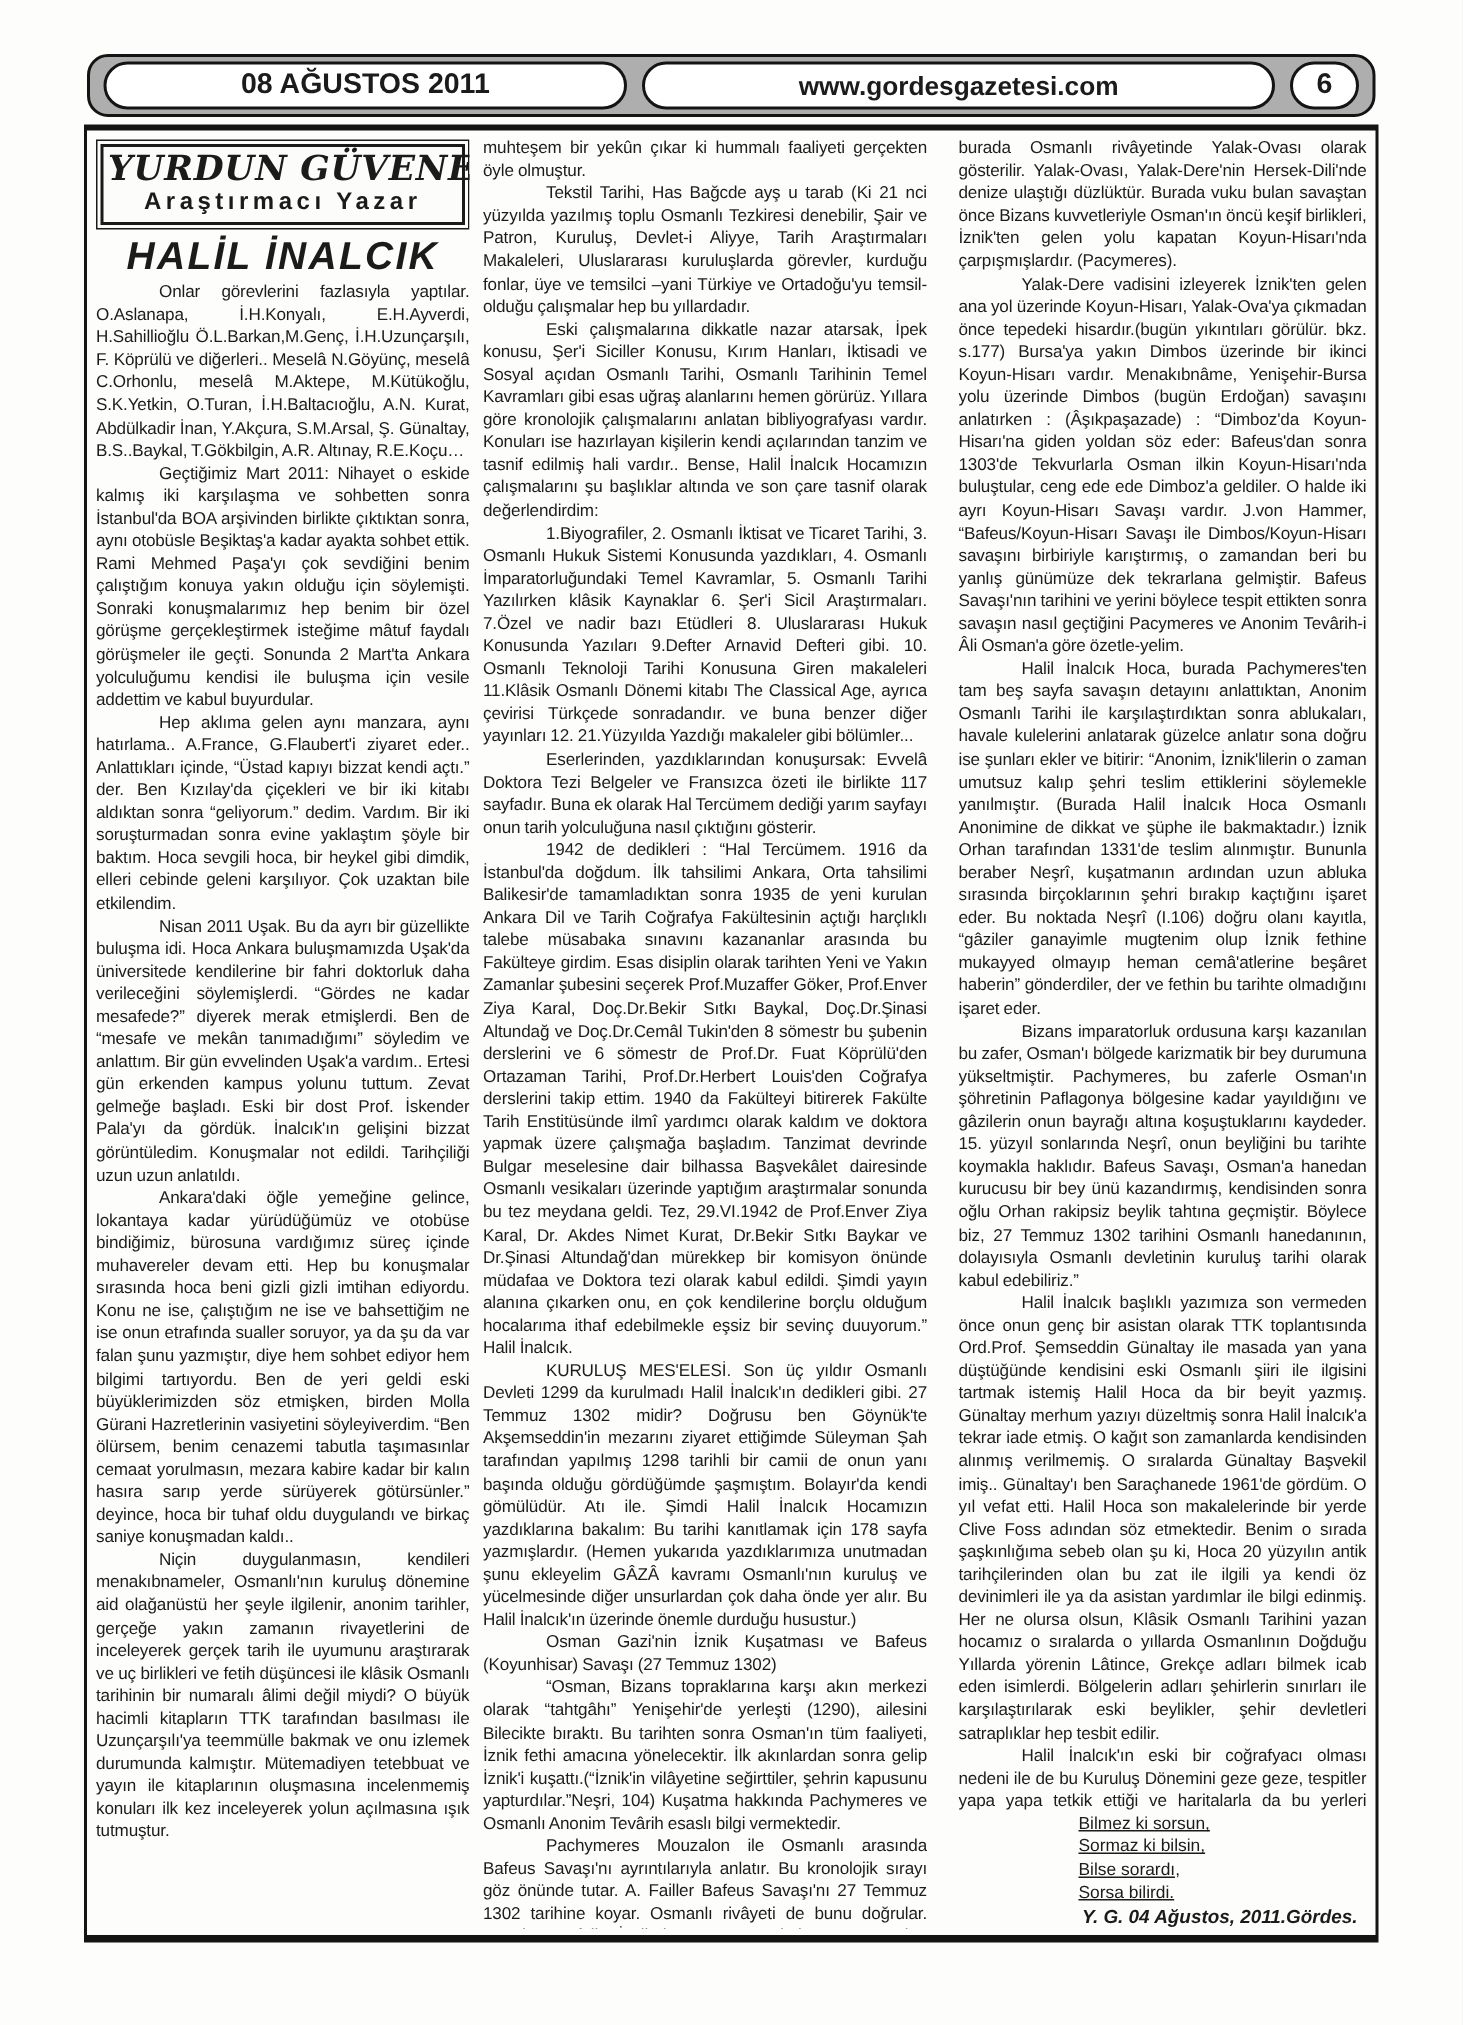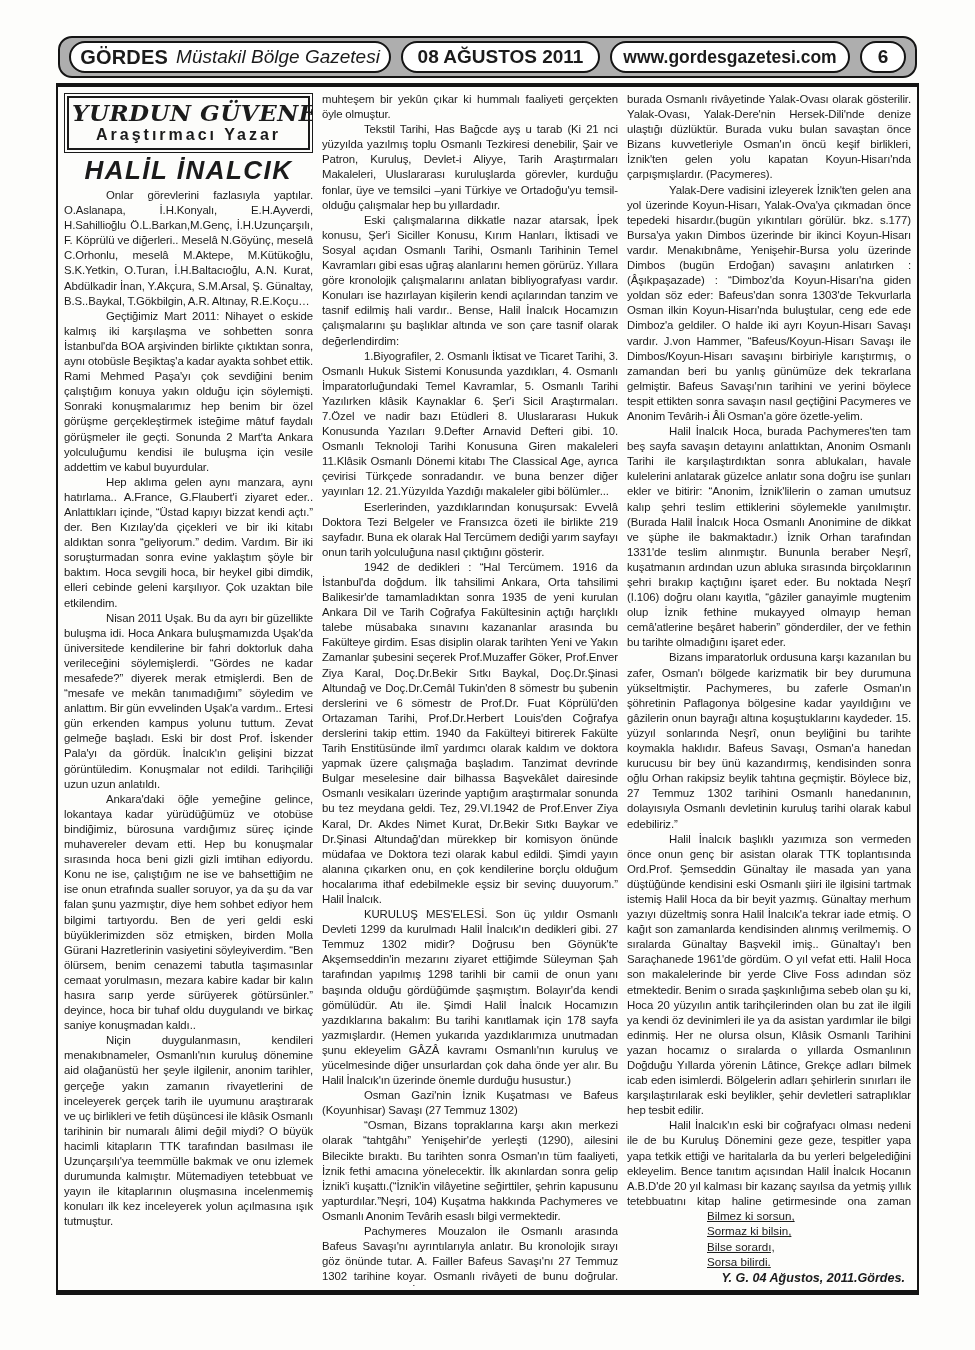--- a/index.html
+++ b/index.html
@@ -34,21 +34,21 @@
   
   .content-frame {
     margin:0 56px; height:1212px;
     border:2px solid #141414; border-top-width:4px; border-bottom-width:5px;
     padding:5px 6px 4px; display:flex; gap:9px; overflow:hidden;
     background:#fdfdfb;
   }
   .col { overflow:hidden; height:100%; }
   .col1 { width:249px; flex:none; }
   .col2 { width:296px; flex:none; }
-  .col3 { flex:1; display:flex; flex-direction:column; }
+  .col3 { flex:1; display:flex; flex-direction:column;margin-left:12px; }
   .col3-flow { flex:1 1 auto; overflow:hidden; }
   
   .author-box {
     border:2px solid #1a1a1a; outline:1px solid #1a1a1a; outline-offset:2px;
     margin:4px 3px 7px; padding:2px 3px 4px; text-align:center; background:#fcfcfa;
   }
   .script-line {
     font-family:"DejaVu Serif", serif; font-style:italic; font-weight:bold;
     font-size:23px; line-height:25px; letter-spacing:0.5px; white-space:nowrap;
   }
@@ -65,24 +65,20 @@
   .no-indent { text-indent:0; }
   .poem-line { font-size:11.6px; line-height:15.2px; padding-left:80px;text-decoration:underline; }
   .signature { text-align:right; font-weight:bold; font-style:italic; font-size:12.6px; line-height:16px; padding-right:6px; margin-top:1px; }
 </style>
 </head>
 <body>
 
 <div class="page">
 
   <div class="masthead">
-    <div class="pill pill-name">
-      <span class="np-bold">GÖRDES</span>
-      <span class="np-italic">Müstakil Bölge Gazetesi</span>
-    </div>
     <div class="pill pill-date">
       <span class="date-text">08 AĞUSTOS 2011</span>
     </div>
     <div class="pill pill-web">
       <span class="web-text">www.gordesgazetesi.com</span>
     </div>
     <div class="pill pill-page">
       <span class="pagenum-text">6</span>
     </div>
   </div>
@@ -102,21 +98,21 @@
       <p class="para">Ankara'daki öğle yemeğine gelince, lokantaya kadar yürüdüğümüz ve otobüse bindiğimiz, bürosuna vardığımız süreç içinde muhavereler devam etti. Hep bu konuşmalar sırasında hoca beni gizli gizli imtihan ediyordu. Konu ne ise, çalıştığım ne ise ve bahsettiğim ne ise onun etrafında sualler soruyor, ya da şu da var falan şunu yazmıştır, diye hem sohbet ediyor hem bilgimi tartıyordu. Ben de yeri geldi eski büyüklerimizden söz etmişken, birden Molla Gürani Hazretlerinin vasiyetini söyleyiverdim. “Ben ölürsem, benim cenazemi tabutla taşımasınlar cemaat yorulmasın, mezara kabire kadar bir kalın hasıra sarıp yerde sürüyerek götürsünler.”  deyince, hoca bir tuhaf oldu duygulandı ve birkaç saniye konuşmadan kaldı..</p>
       <p class="para">Niçin duygulanmasın, kendileri menakıbnameler, Osmanlı'nın kuruluş dönemine aid olağanüstü her şeyle ilgilenir, anonim tarihler, gerçeğe yakın zamanın rivayetlerini de inceleyerek gerçek tarih ile uyumunu araştırarak ve uç birlikleri ve fetih düşüncesi ile klâsik Osmanlı tarihinin bir numaralı âlimi değil miydi? O büyük hacimli kitapların TTK tarafından basılması ile Uzunçarşılı'ya teemmülle bakmak ve onu izlemek durumunda kalmıştır. Mütemadiyen tetebbuat ve yayın ile kitaplarının oluşmasına incelenmemiş konuları ilk kez inceleyerek yolun açılmasına ışık tutmuştur.</p>
 
     </div>
 
     <div class="col col2">
       <p class="para no-indent">muhteşem bir yekûn çıkar ki hummalı faaliyeti gerçekten öyle olmuştur.</p>
       <p class="para">Tekstil Tarihi, Has Bağcde ayş u tarab (Ki 21 nci yüzyılda yazılmış toplu Osmanlı Tezkiresi denebilir, Şair ve Patron, Kuruluş, Devlet-i Aliyye, Tarih Araştırmaları Makaleleri, Uluslararası kuruluşlarda görevler, kurduğu fonlar, üye ve temsilci –yani Türkiye ve Ortadoğu'yu temsil- olduğu çalışmalar hep bu yıllardadır.</p>
       <p class="para">Eski çalışmalarına dikkatle nazar atarsak, İpek konusu, Şer'i Siciller Konusu, Kırım Hanları, İktisadi ve Sosyal açıdan Osmanlı Tarihi, Osmanlı Tarihinin Temel Kavramları gibi esas uğraş alanlarını hemen görürüz. Yıllara göre kronolojik çalışmalarını anlatan bibliyografyası vardır. Konuları ise hazırlayan kişilerin kendi açılarından tanzim ve tasnif edilmiş hali vardır.. Bense, Halil İnalcık Hocamızın çalışmalarını şu başlıklar altında ve son çare tasnif olarak değerlendirdim:</p>
       <p class="para">1.Biyografiler, 2. Osmanlı İktisat ve Ticaret Tarihi, 3. Osmanlı Hukuk Sistemi Konusunda yazdıkları, 4. Osmanlı İmparatorluğundaki Temel Kavramlar, 5. Osmanlı Tarihi Yazılırken klâsik Kaynaklar 6. Şer'i Sicil Araştırmaları. 7.Özel ve nadir bazı Etüdleri 8. Uluslararası Hukuk Konusunda Yazıları 9.Defter Arnavid Defteri gibi. 10. Osmanlı Teknoloji Tarihi Konusuna Giren makaleleri 11.Klâsik Osmanlı Dönemi kitabı The Classical Age, ayrıca çevirisi Türkçede sonradandır. ve buna benzer diğer yayınları 12. 21.Yüzyılda Yazdığı makaleler gibi bölümler...</p>
-      <p class="para">Eserlerinden, yazdıklarından konuşursak: Evvelâ Doktora Tezi Belgeler ve Fransızca özeti ile birlikte 219 sayfadır. Buna ek olarak Hal Tercümem dediği yarım sayfayı onun tarih yolculuğuna nasıl çıktığını gösterir.</p>
+      <p class="para">Eserlerinden, yazdıklarından konuşursak: Evvelâ Doktora Tezi Belgeler ve Fransızca özeti ile birlikte 117 sayfadır. Buna ek olarak Hal Tercümem dediği yarım sayfayı onun tarih yolculuğuna nasıl çıktığını gösterir.</p>
       <p class="para">1942 de dedikleri : “Hal Tercümem. 1916 da İstanbul'da doğdum. İlk tahsilimi Ankara, Orta tahsilimi Balikesir'de tamamladıktan sonra 1935 de yeni kurulan Ankara Dil ve Tarih Coğrafya Fakültesinin açtığı harçlıklı talebe müsabaka sınavını kazananlar arasında bu Fakülteye girdim. Esas disiplin olarak tarihten Yeni ve Yakın Zamanlar şubesini seçerek Prof.Muzaffer Göker, Prof.Enver Ziya Karal, Doç.Dr.Bekir Sıtkı Baykal, Doç.Dr.Şinasi Altundağ ve Doç.Dr.Cemâl Tukin'den 8 sömestr bu şubenin derslerini ve 6  sömestr de Prof.Dr. Fuat Köprülü'den Ortazaman Tarihi, Prof.Dr.Herbert Louis'den Coğrafya derslerini takip ettim. 1940 da Fakülteyi bitirerek Fakülte Tarih Enstitüsünde ilmî yardımcı olarak kaldım ve doktora yapmak üzere çalışmağa başladım. Tanzimat devrinde Bulgar meselesine dair bilhassa Başvekâlet dairesinde Osmanlı vesikaları üzerinde yaptığım araştırmalar sonunda bu tez meydana geldi. Tez, 29.VI.1942 de Prof.Enver Ziya Karal, Dr. Akdes Nimet Kurat, Dr.Bekir Sıtkı Baykar ve Dr.Şinasi Altundağ'dan mürekkep bir komisyon önünde müdafaa ve Doktora tezi olarak kabul edildi. Şimdi yayın alanına çıkarken onu, en çok kendilerine borçlu olduğum hocalarıma ithaf edebilmekle eşsiz bir sevinç duuyorum.” Halil İnalcık.</p>
       <p class="para">KURULUŞ MES'ELESİ. Son üç yıldır Osmanlı Devleti 1299 da kurulmadı Halil İnalcık'ın dedikleri gibi. 27 Temmuz 1302 midir? Doğrusu ben Göynük'te Akşemseddin'in mezarını ziyaret ettiğimde Süleyman Şah tarafından yapılmış 1298 tarihli bir camii de onun yanı başında olduğu gördüğümde şaşmıştım. Bolayır'da kendi gömülüdür. Atı ile. Şimdi Halil İnalcık Hocamızın yazdıklarına bakalım: Bu tarihi kanıtlamak için 178 sayfa yazmışlardır. (Hemen yukarıda yazdıklarımıza unutmadan şunu ekleyelim GÂZÂ kavramı Osmanlı'nın kuruluş ve yücelmesinde diğer unsurlardan çok daha önde yer alır. Bu Halil İnalcık'ın üzerinde önemle durduğu husustur.)</p>
       <p class="para">Osman Gazi'nin İznik Kuşatması ve Bafeus (Koyunhisar) Savaşı (27 Temmuz 1302)</p>
       <p class="para">“Osman, Bizans topraklarına karşı akın merkezi olarak “tahtgâhı” Yenişehir'de yerleşti (1290), ailesini Bilecikte bıraktı. Bu tarihten sonra Osman'ın tüm faaliyeti, İznik fethi amacına yönelecektir. İlk akınlardan sonra gelip İznik'i kuşattı.(“İznik'in vilâyetine seğirttiler, şehrin kapusunu yapturdılar.”Neşri, 104) Kuşatma hakkında Pachymeres ve Osmanlı Anonim Tevârih esaslı bilgi vermektedir.</p>
       <p class="para">Pachymeres Mouzalon ile Osmanlı arasında Bafeus Savaşı'nı ayrıntılarıyla anlatır. Bu kronolojik sırayı göz önünde tutar. A. Failler Bafeus Savaşı'nı 27 Temmuz 1302 tarihine koyar. Osmanlı rivâyeti de bunu doğrular. Anonim Tevârih, İznik kuşatmasına Dimbos Savaşı'ndan hemen önceye koyar. O halde Bafeus Savaşı ondan önceki yılda, H.70128 Temmuz 1302'de son bulur.</p>
 
     </div>
 
     <div class="col col3">
       <div class="col3-flow">

